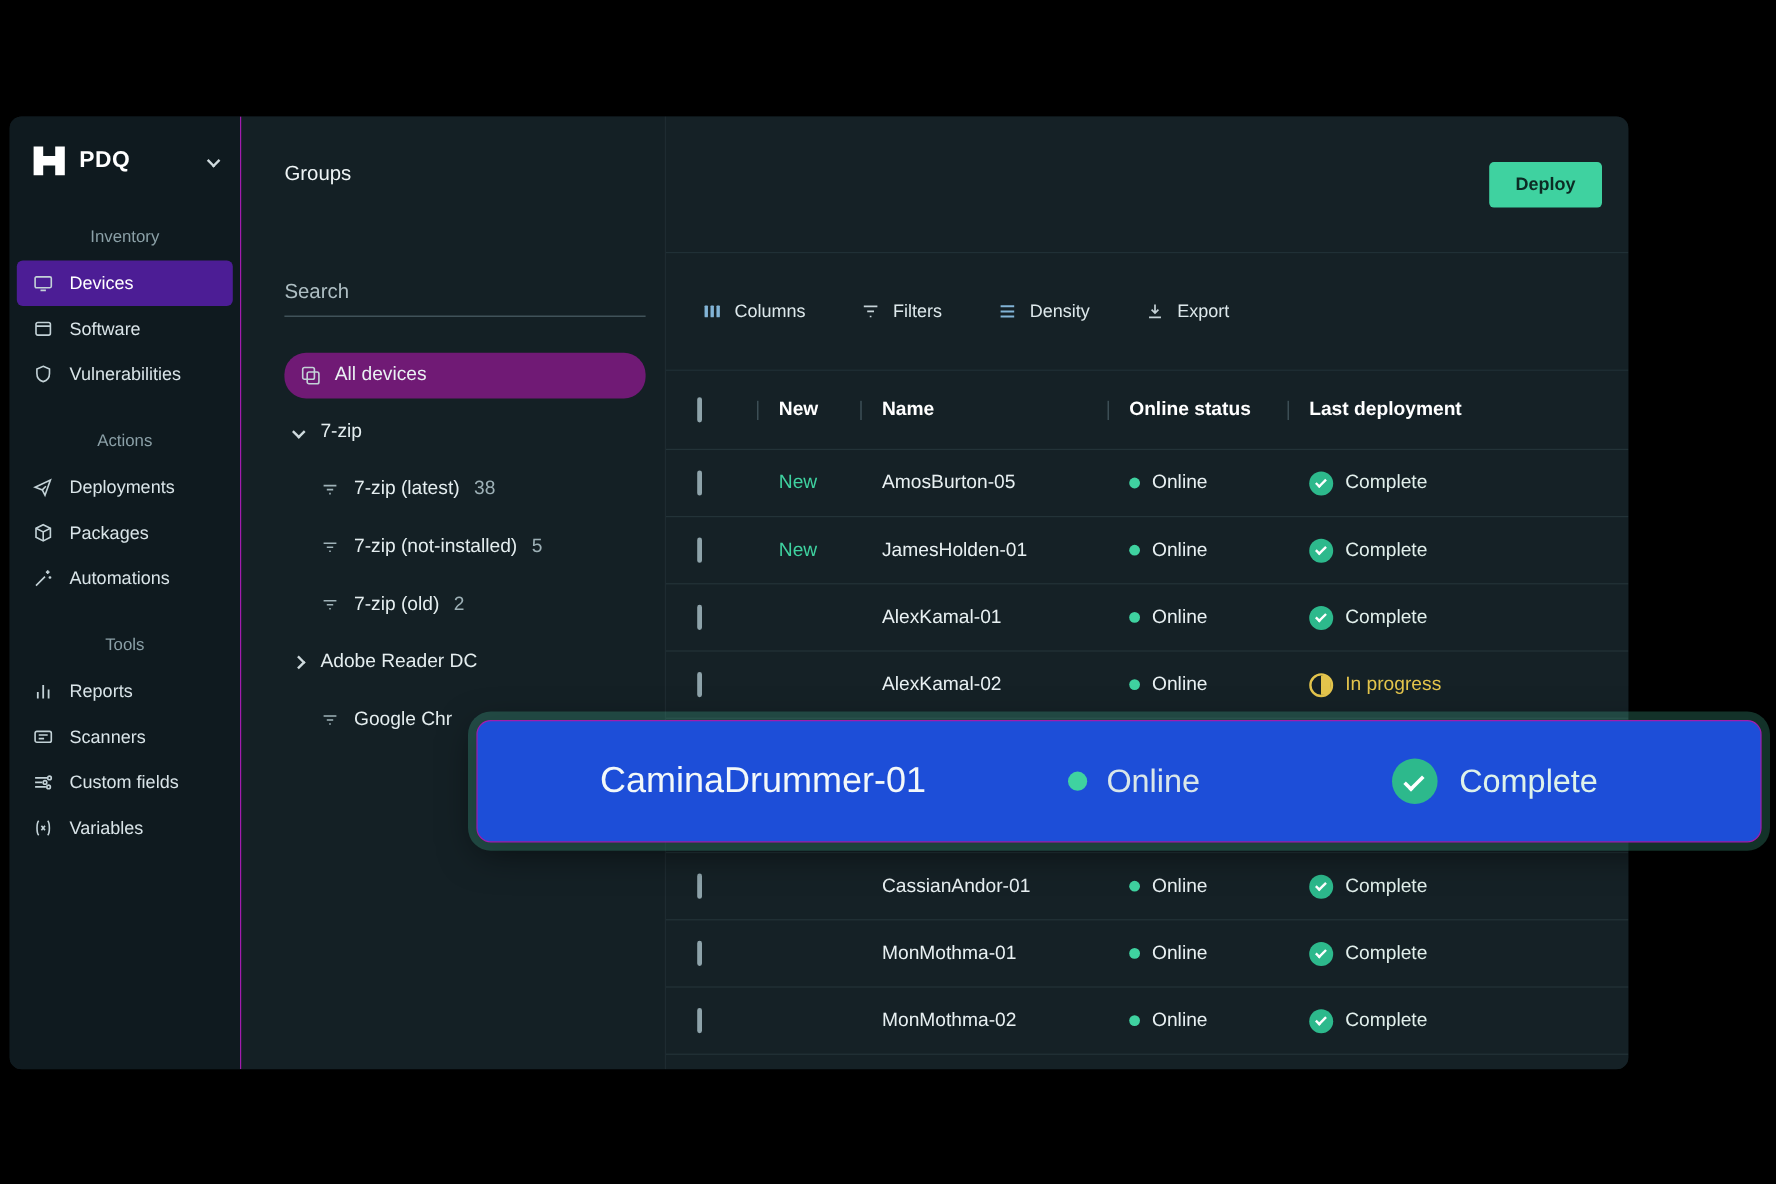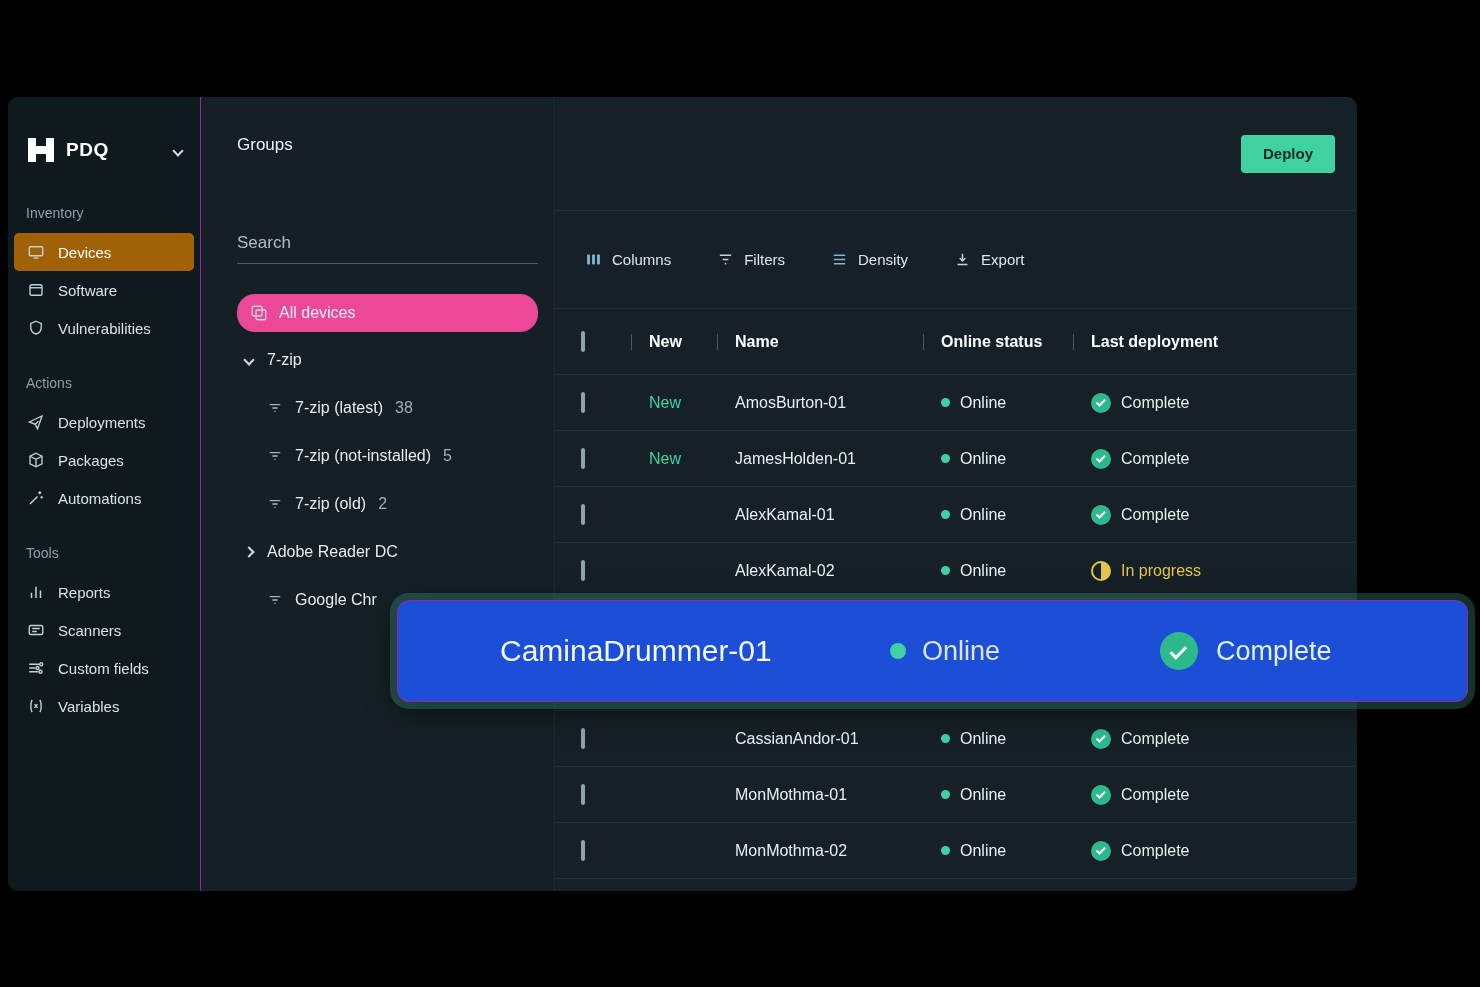--- a/index.html
+++ b/index.html
@@ -3,42 +3,42 @@
 <meta charset="utf-8">
 <style>
   * { margin:0; padding:0; box-sizing:border-box; }
   body { background:#000; font-family:"Liberation Sans", sans-serif; }
   .page { position:relative; width:1480px; height:987px; background:#000; overflow:hidden; }
 
   .window { position:absolute; left:8px; top:97px; width:1349px; height:794px;
             background:#152126; border-radius:10px; display:flex; overflow:hidden; }
 
   
-  .sidebar { width:192px; flex:none; background:#0f1a1f; padding-top:30px; }
+  .sidebar { width:192px; flex:none; background:#0f1a1f; padding-top:14px;text-align:center; }
   .brand { display:flex; align-items:center; padding:10px 18px 14px 18px; }
   .brand-name { color:#ffffff; font-size:19px; font-weight:bold; margin-left:10px; letter-spacing:.5px; }
   .brand-chevron { margin-left:auto; }
   .chev { display:inline-block; width:8px; height:8px; border-right:2px solid #cfdade; border-bottom:2px solid #cfdade; }
   .chev.down { transform:rotate(45deg); }
   .chev.right { transform:rotate(-45deg); }
   .section-title { color:#8ba0a7; font-size:14px; padding:28px 18px 12px 18px; }
   .nav-item { display:flex; align-items:center; height:38px; margin:0 6px; padding:0 12px;
               border-radius:5px; color:#d9e4e8; font-size:15px; cursor:pointer; }
-  .nav-item.selected { background:#a16207; color:#fff; }
+  .nav-item.selected { background:#4c1d95; color:#fff; }
   .nav-icon { width:20px; height:20px; margin-right:12px; display:flex; align-items:center; justify-content:center; color:#c3d2d7; flex:none; }
   .nav-icon svg { display:block; }
 
   
   .groups { width:355px; flex:none; background:#142025; border-left:1px solid #a21caf; border-right:1px solid #1e2b31;
             padding:38px 16px 0 36px; }
   .groups-title { color:#eef4f5; font-size:17px; font-weight:500; }
   .groups-search input { margin-top:72px; width:100%; background:transparent; border:none; outline:none;
             border-bottom:1px solid #4c5f66; color:#dfe9ec; font-size:17px; padding:6px 0 10px 0; }
   input::placeholder { color:#aebec3; opacity:1; }
-  .all-devices { margin-top:30px; display:flex; align-items:center; height:38px; background:#ec4899;
+  .all-devices { margin-top:30px; display:flex; align-items:center; height:38px; background:#701a75;
             border-radius:18px; padding:0 12px; color:#eaf1f3; font-size:16px; cursor:pointer; }
   .all-devices .nav-icon { margin-right:10px; }
   .tree { margin-top:4px; }
   .tree-row { display:flex; align-items:center; height:48px; color:#e4edef; font-size:16px; cursor:pointer; }
   .tree-row .chev { margin:0 14px 0 8px; flex:none; }
   .tree-row.child { padding-left:30px; }
   .filter-icon { color:#9fb2b8; margin-right:12px; display:flex; flex:none; }
   .count { color:#9db0b6; margin-left:12px; }
 
   
@@ -311,21 +311,21 @@
           <div><span class="checkbox"></span></div>
           <div class="th">New</div>
           <div class="th">Name</div>
           <div class="th">Online status</div>
           <div class="th">Last deployment</div>
         </div>
 
         <div class="grid trow">
           <div><span class="checkbox"></span></div>
           <div class="td cell-new">New</div>
-          <div class="td">AmosBurton-01</div>
+          <div class="td">AmosBurton-05</div>
           <div class="td flexcell">
             <span class="dot"></span>
             <span>Online</span>
           </div>
           <div class="td flexcell deploy-complete">
             <span class="check-circle">
                 <span class="checkmark"></span>
               </span>
             <span>Complete</span>
           </div>

